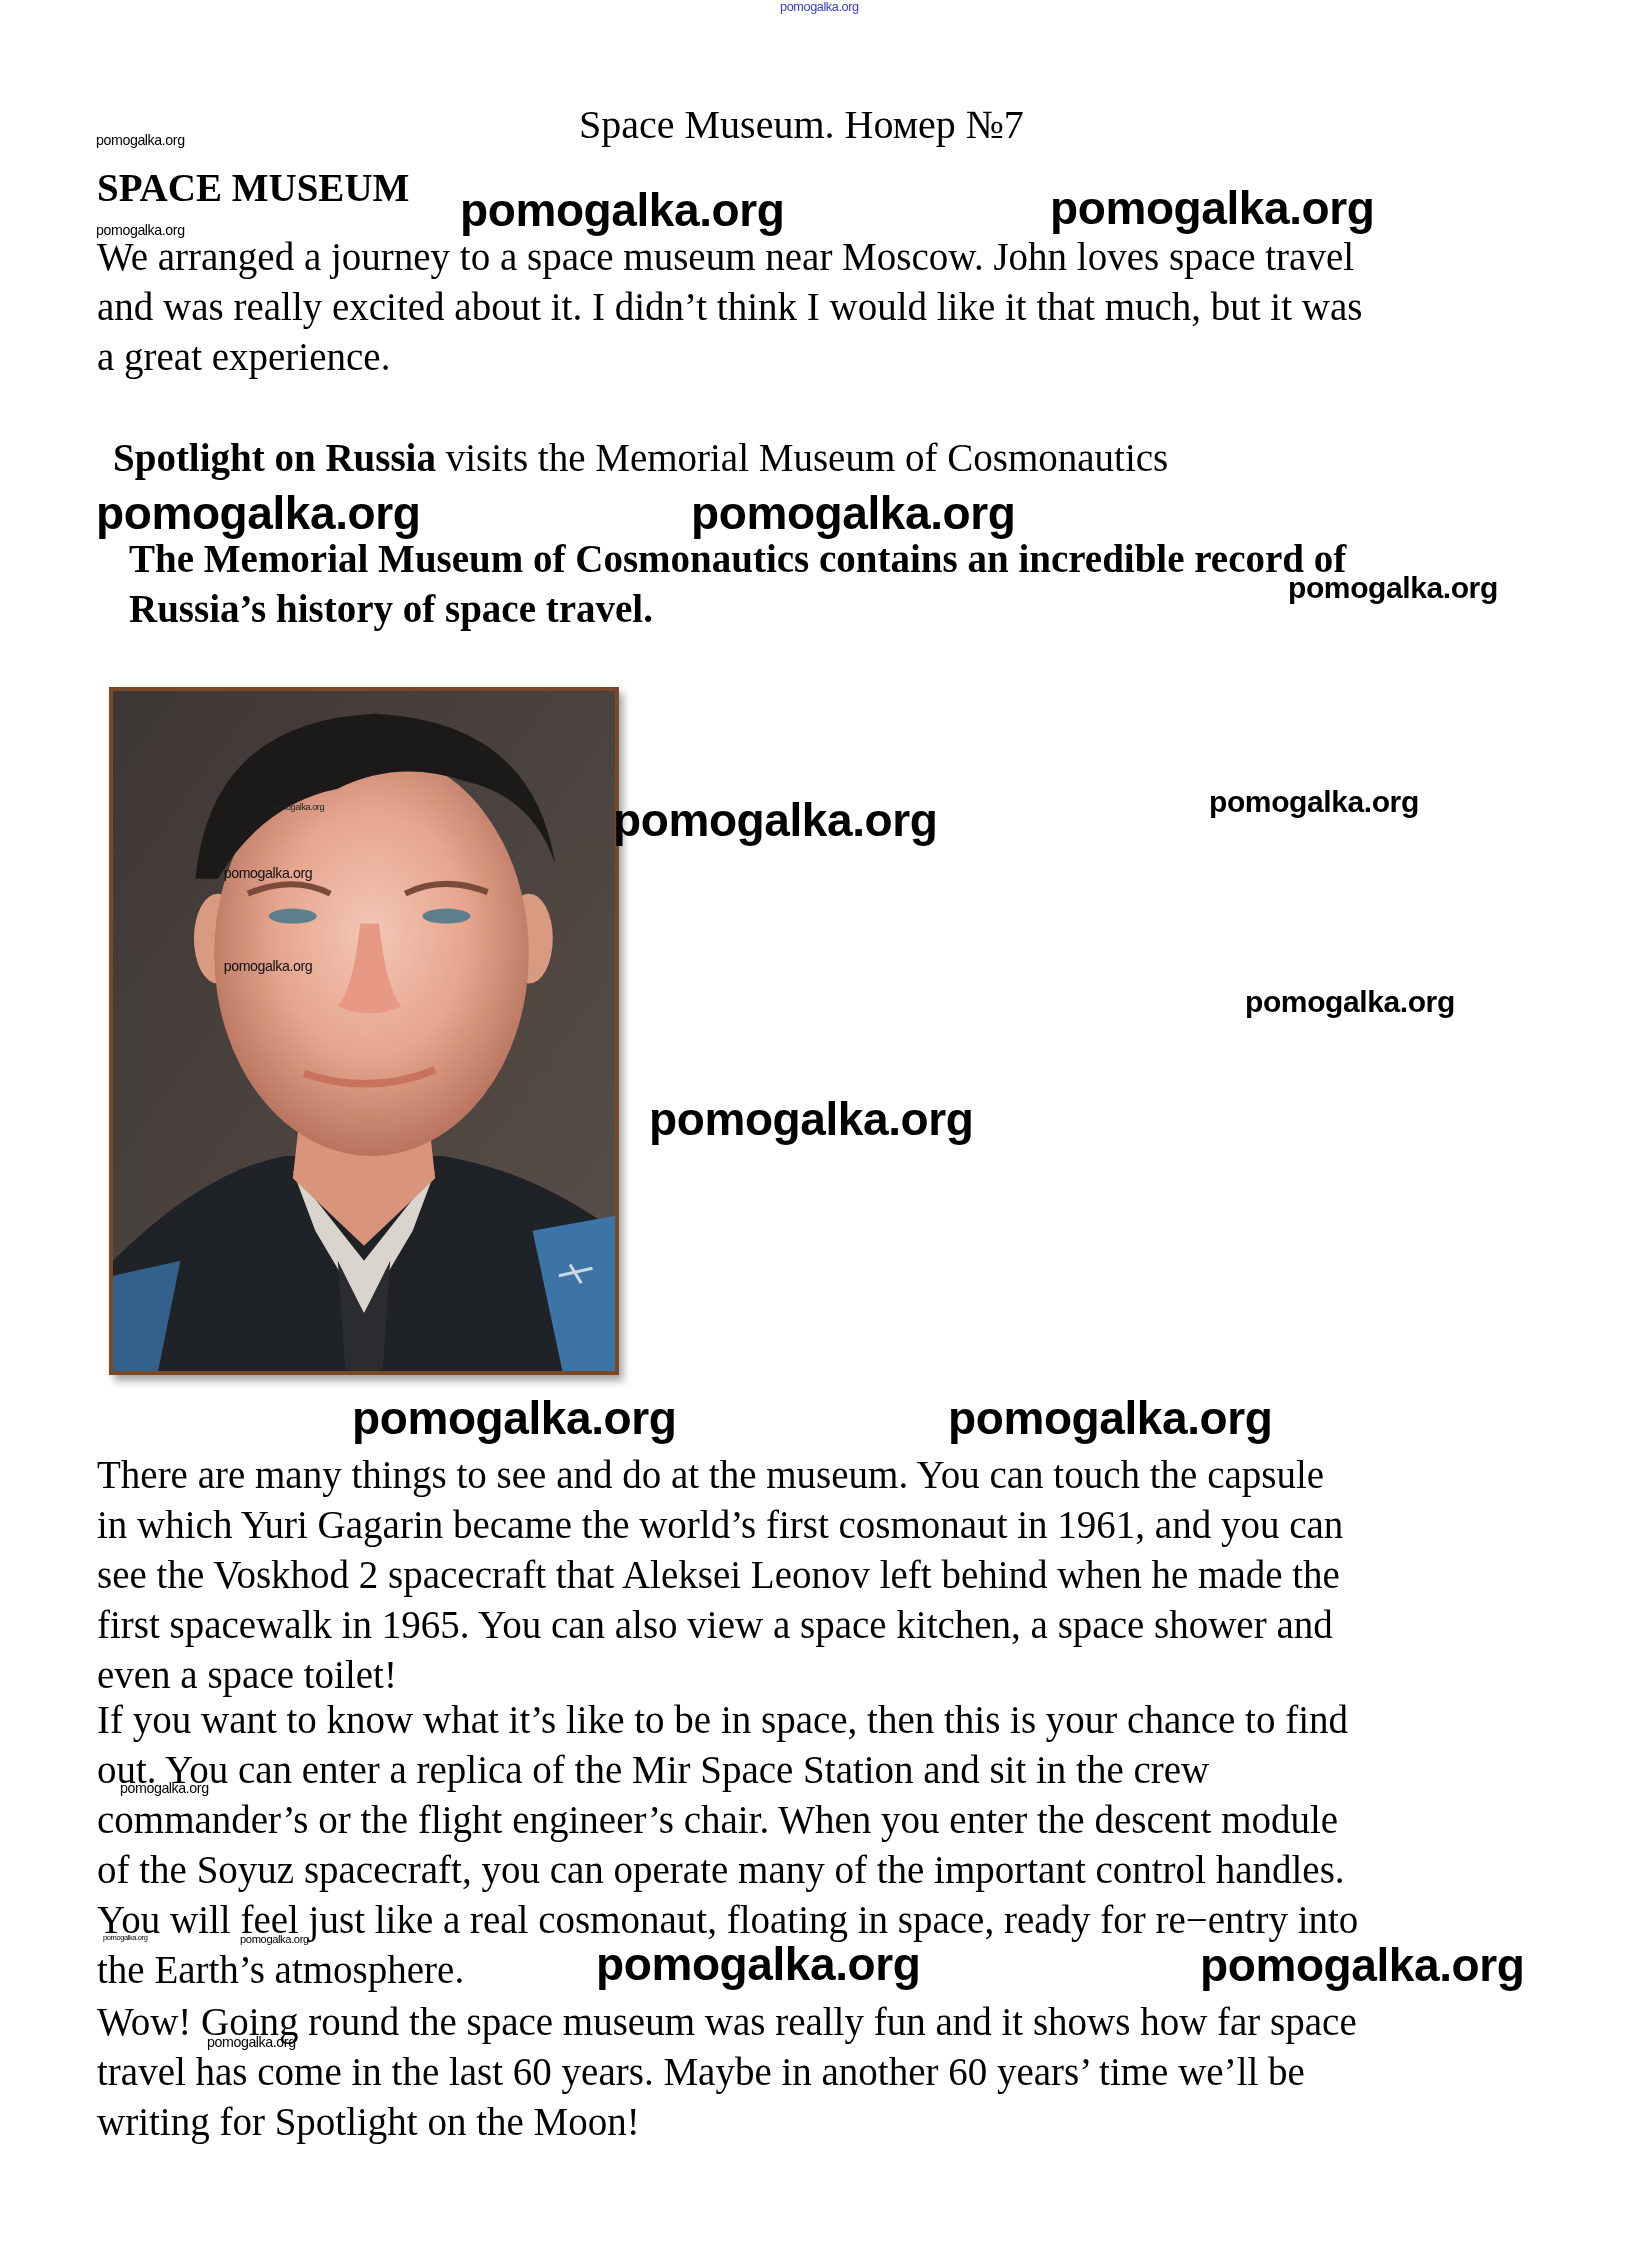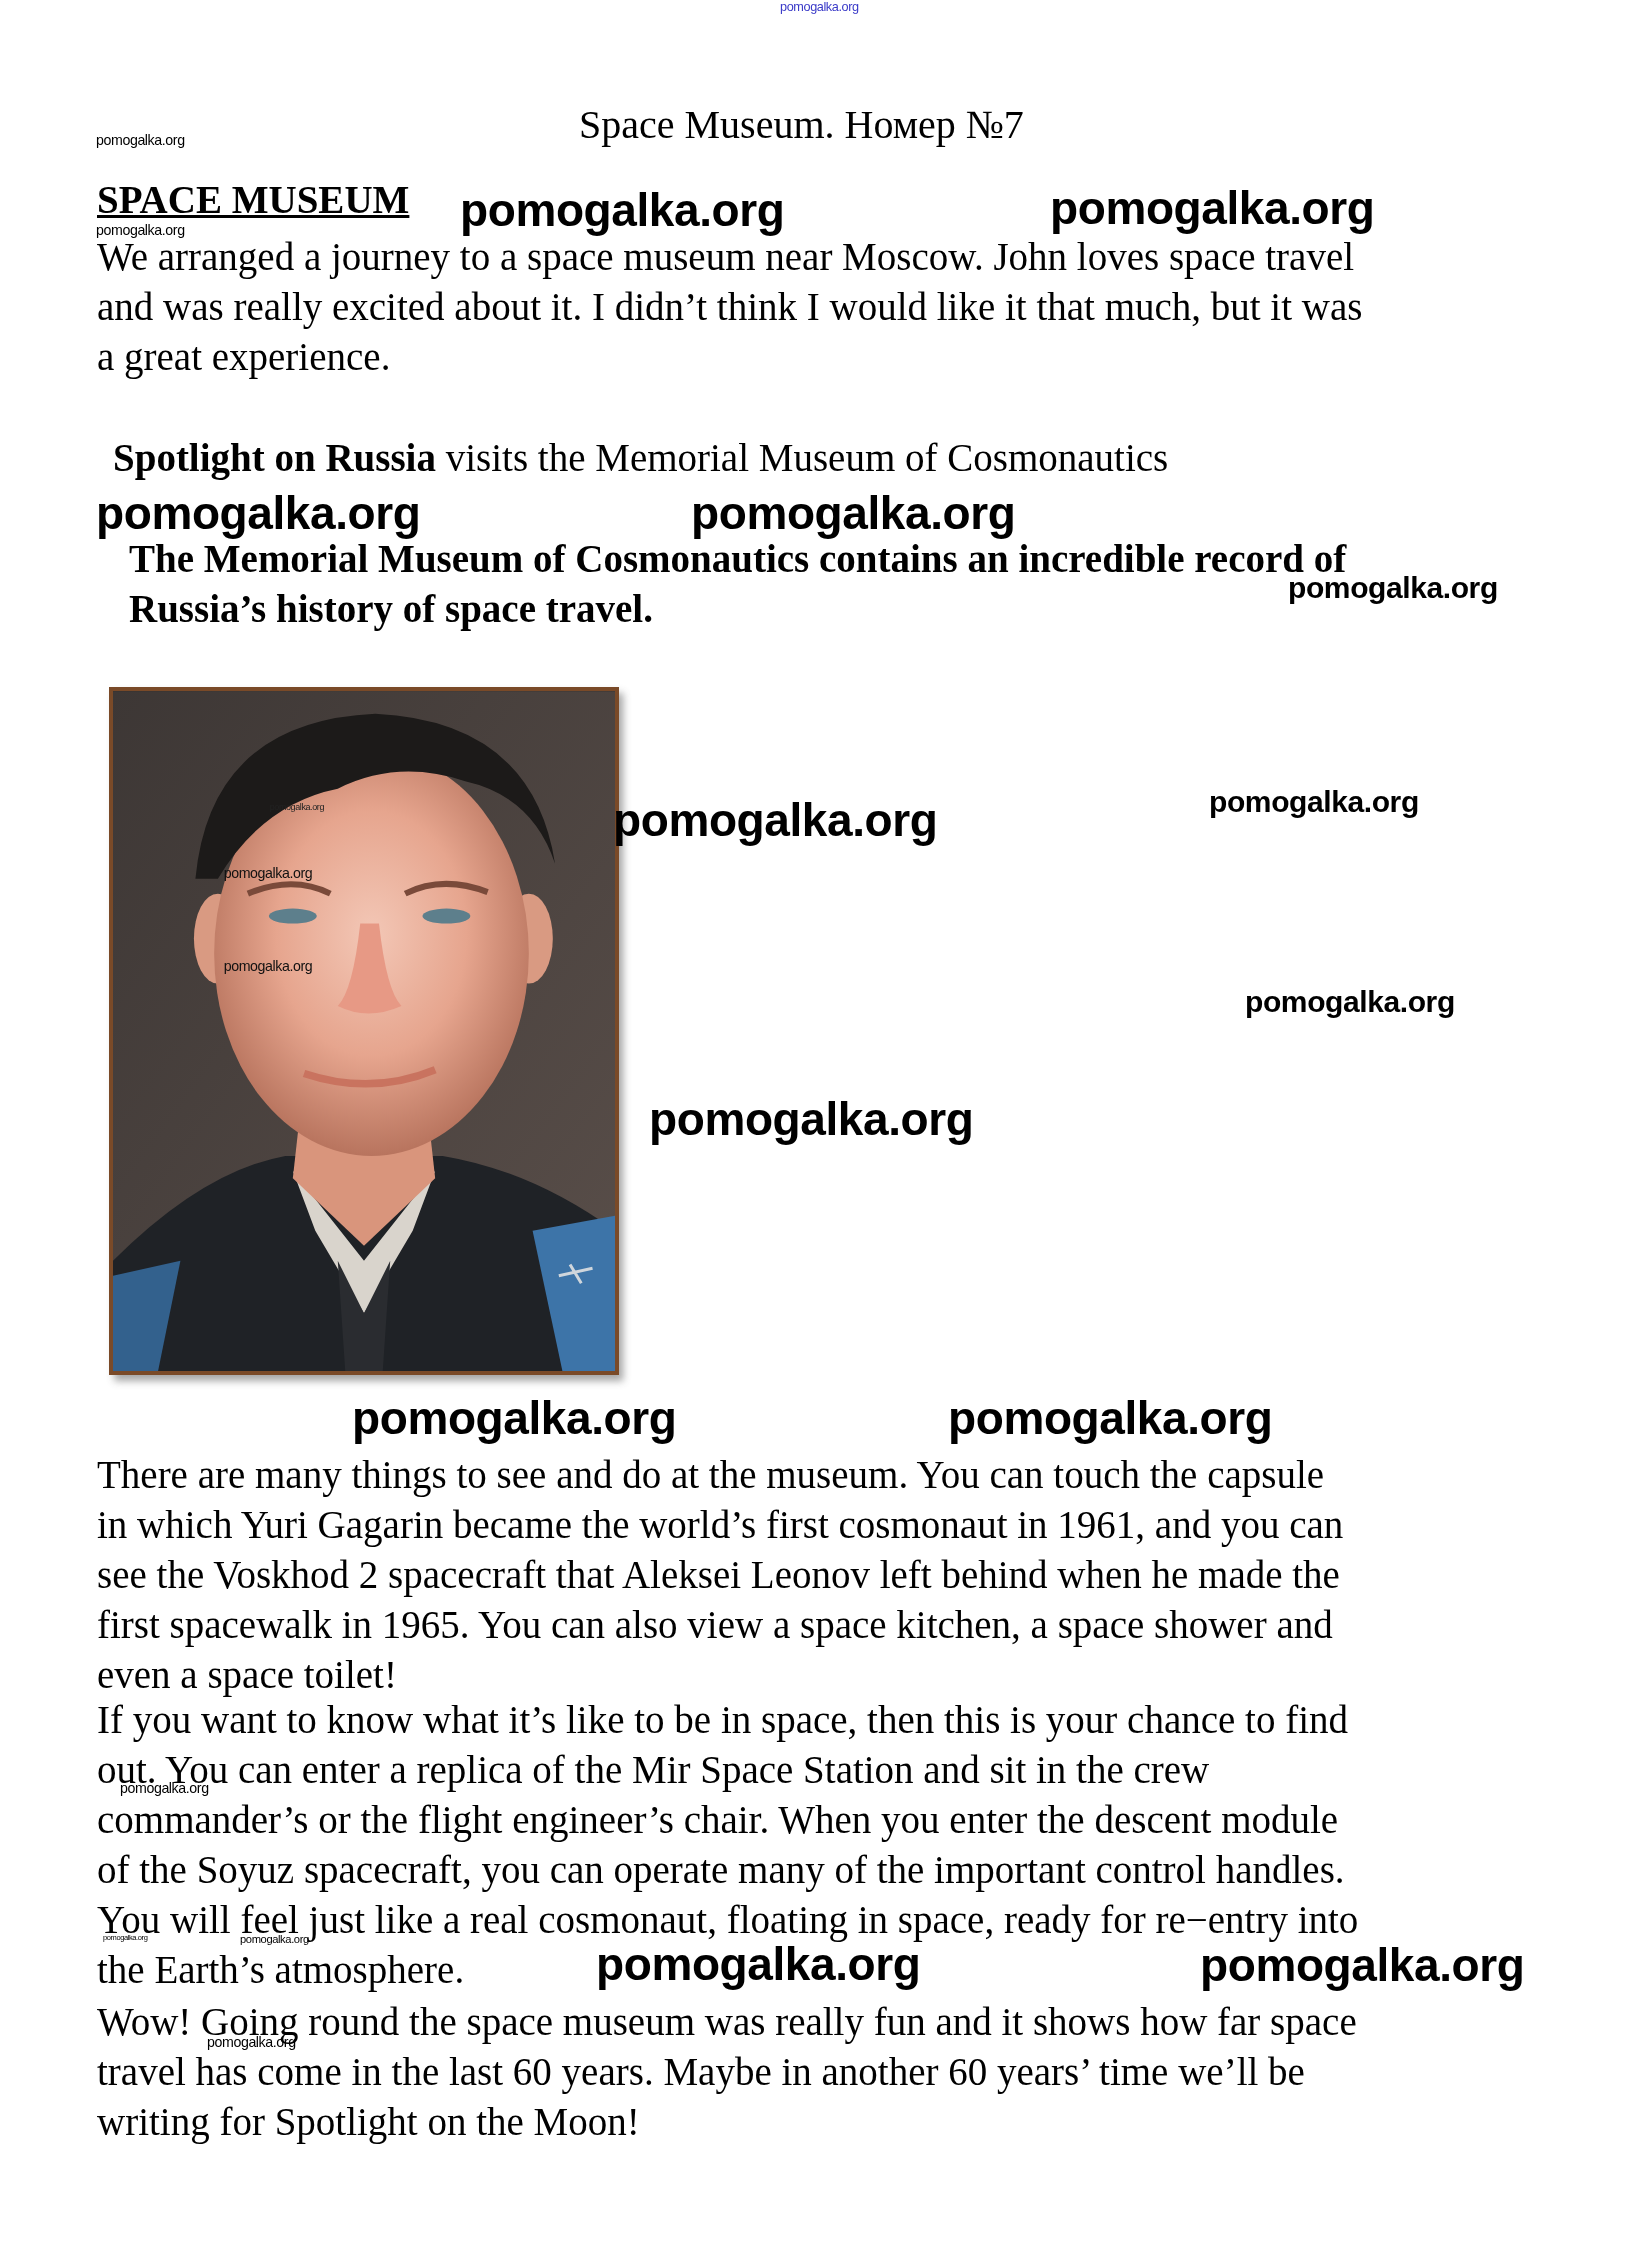--- a/index.html
+++ b/index.html
@@ -24,21 +24,21 @@
            background: radial-gradient(ellipse at 50% 40%, #4a4440 0%, #3a3532 60%, #2c2826 100%); }
 </style>
 </head>
 <body>
 
 <div class="wm wm-top" style="left:780px; top:0px;">pomogalka.org</div>
 
 <div class="abs title" style="left:579px; top:101px;">Space Museum. Номер №7</div>
 <div class="wm wm-s" style="left:96px; top:132px;">pomogalka.org</div>
 
-<div class="abs heading" style="left:97px; top:177px;text-decoration:underline;">SPACE MUSEUM</div>
+<div class="abs heading" style="left:97px; top:165px;">SPACE MUSEUM</div>
 <div class="wm wm-l" style="left:460px; top:183px;">pomogalka.org</div>
 <div class="wm wm-l" style="left:1050px; top:181px;">pomogalka.org</div>
 <div class="wm wm-s" style="left:96px; top:222px;">pomogalka.org</div>
 
 <div class="para body-text" style="top:232px;">
   <span class="line">We arranged a journey to a space museum near Moscow. John loves space travel</span>
   <span class="line">and was really excited about it. I didn’t think I would like it that much, but it was</span>
   <span class="line">a great experience.</span>
 </div>
 

